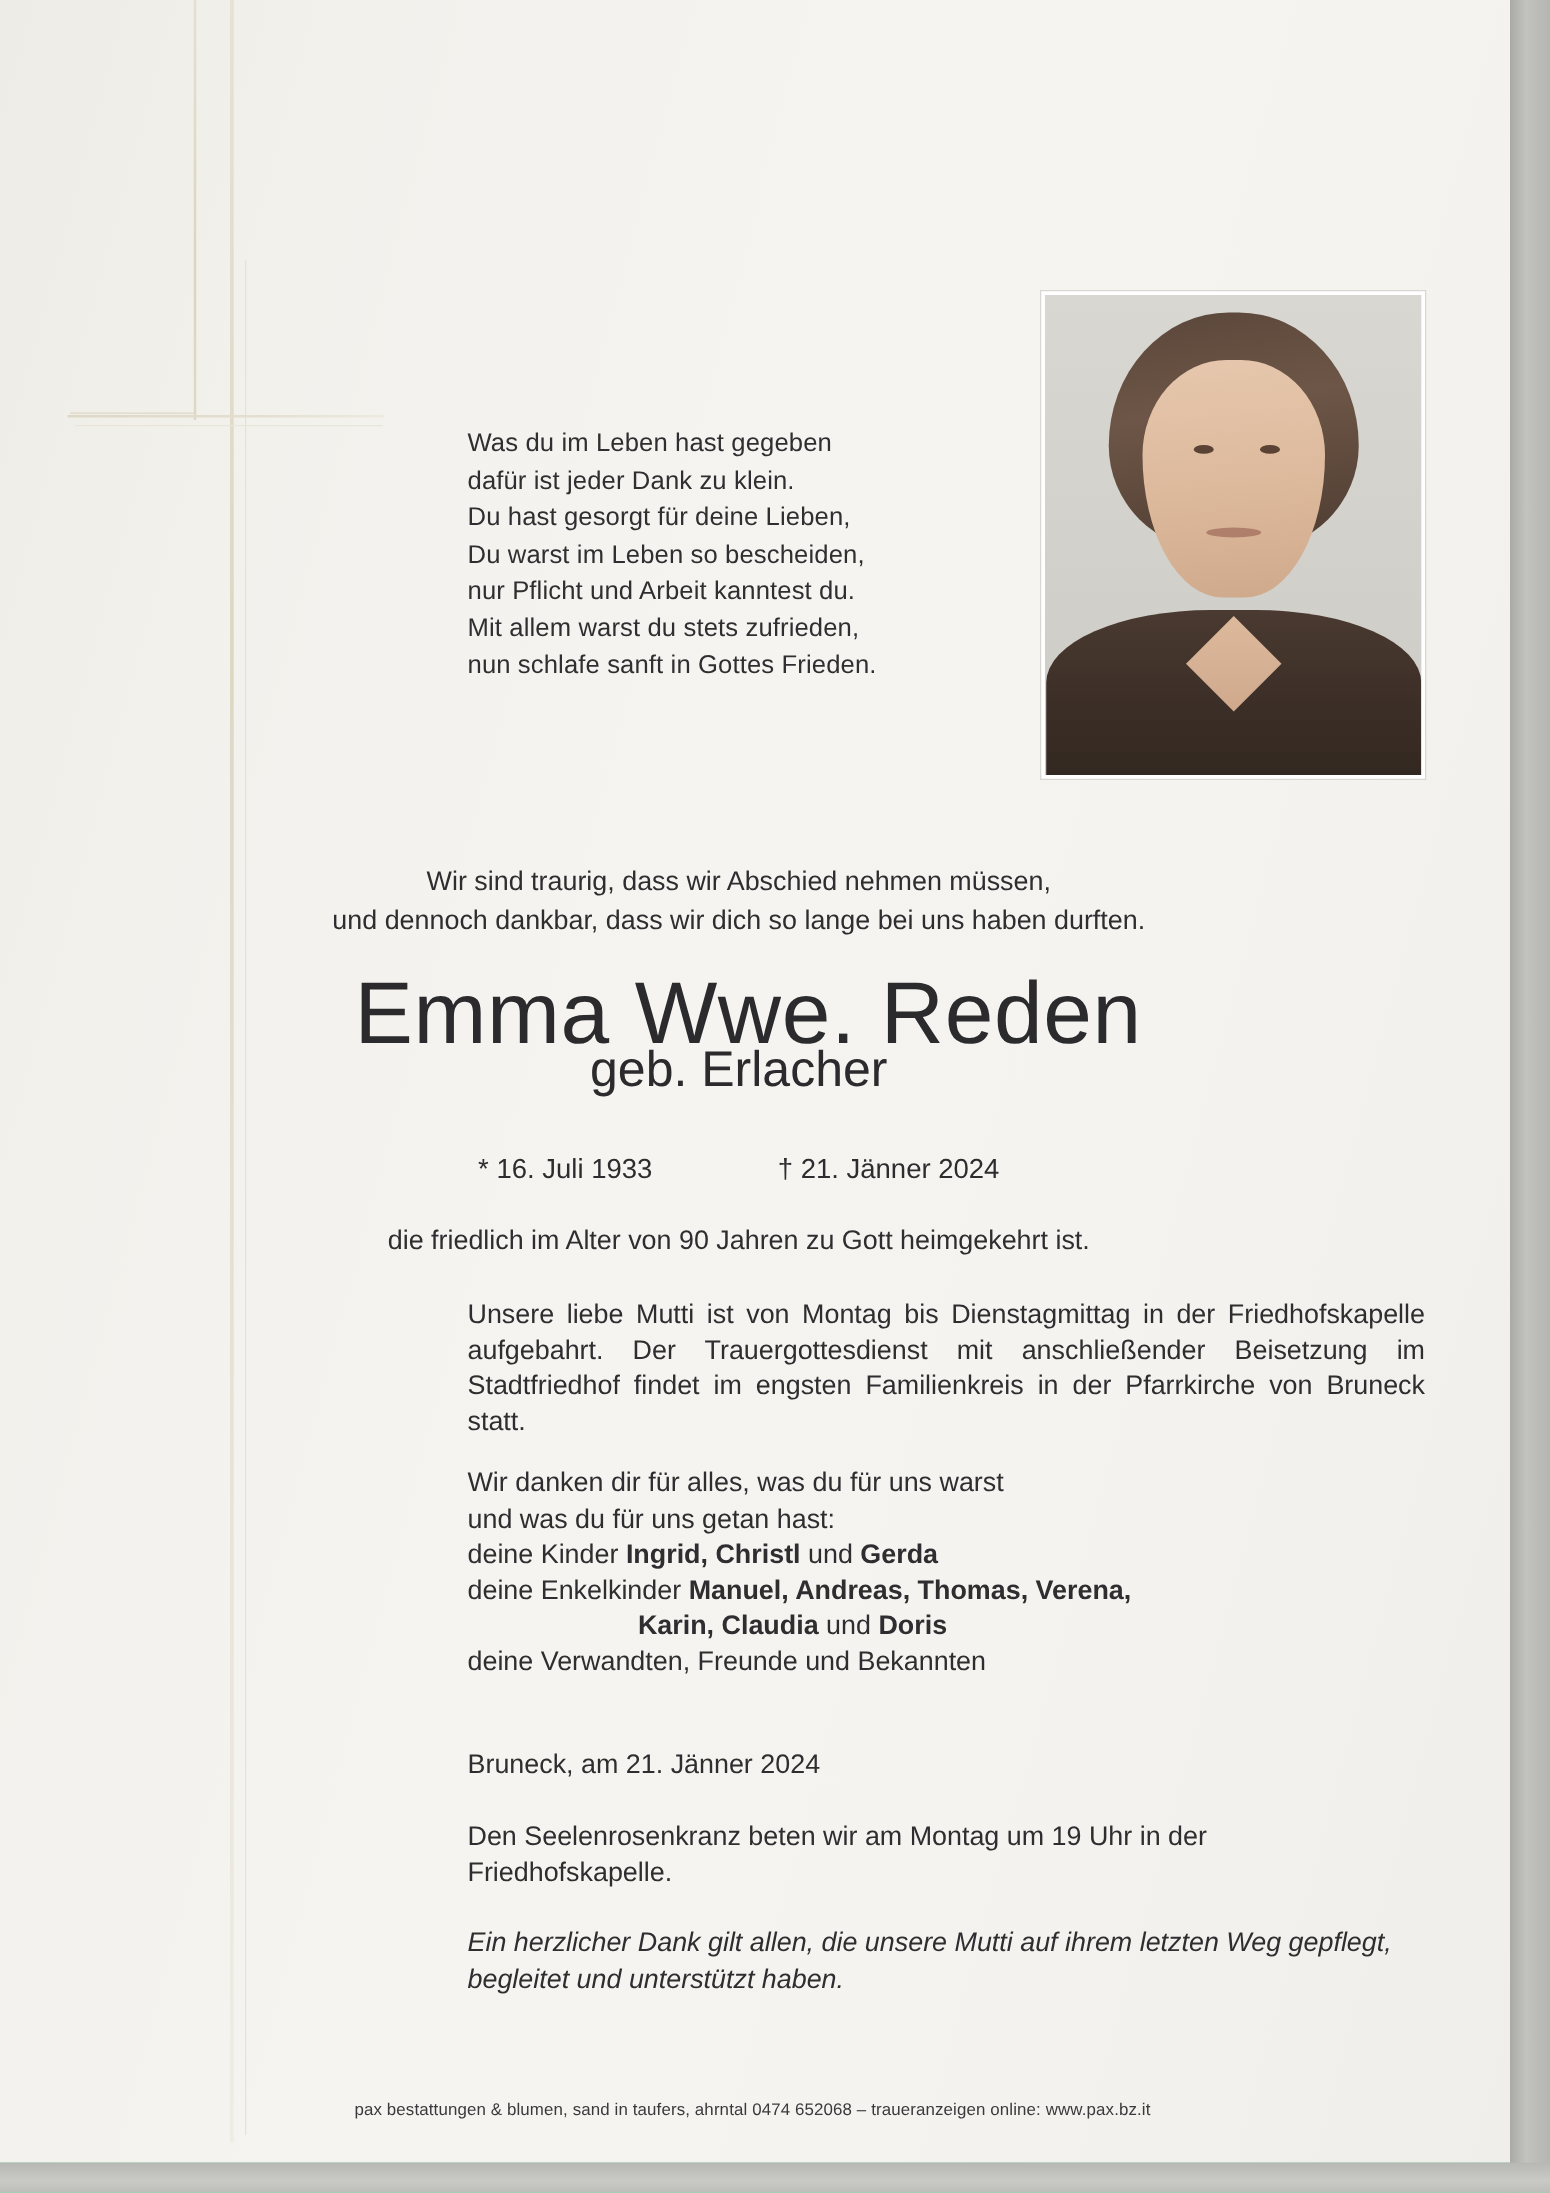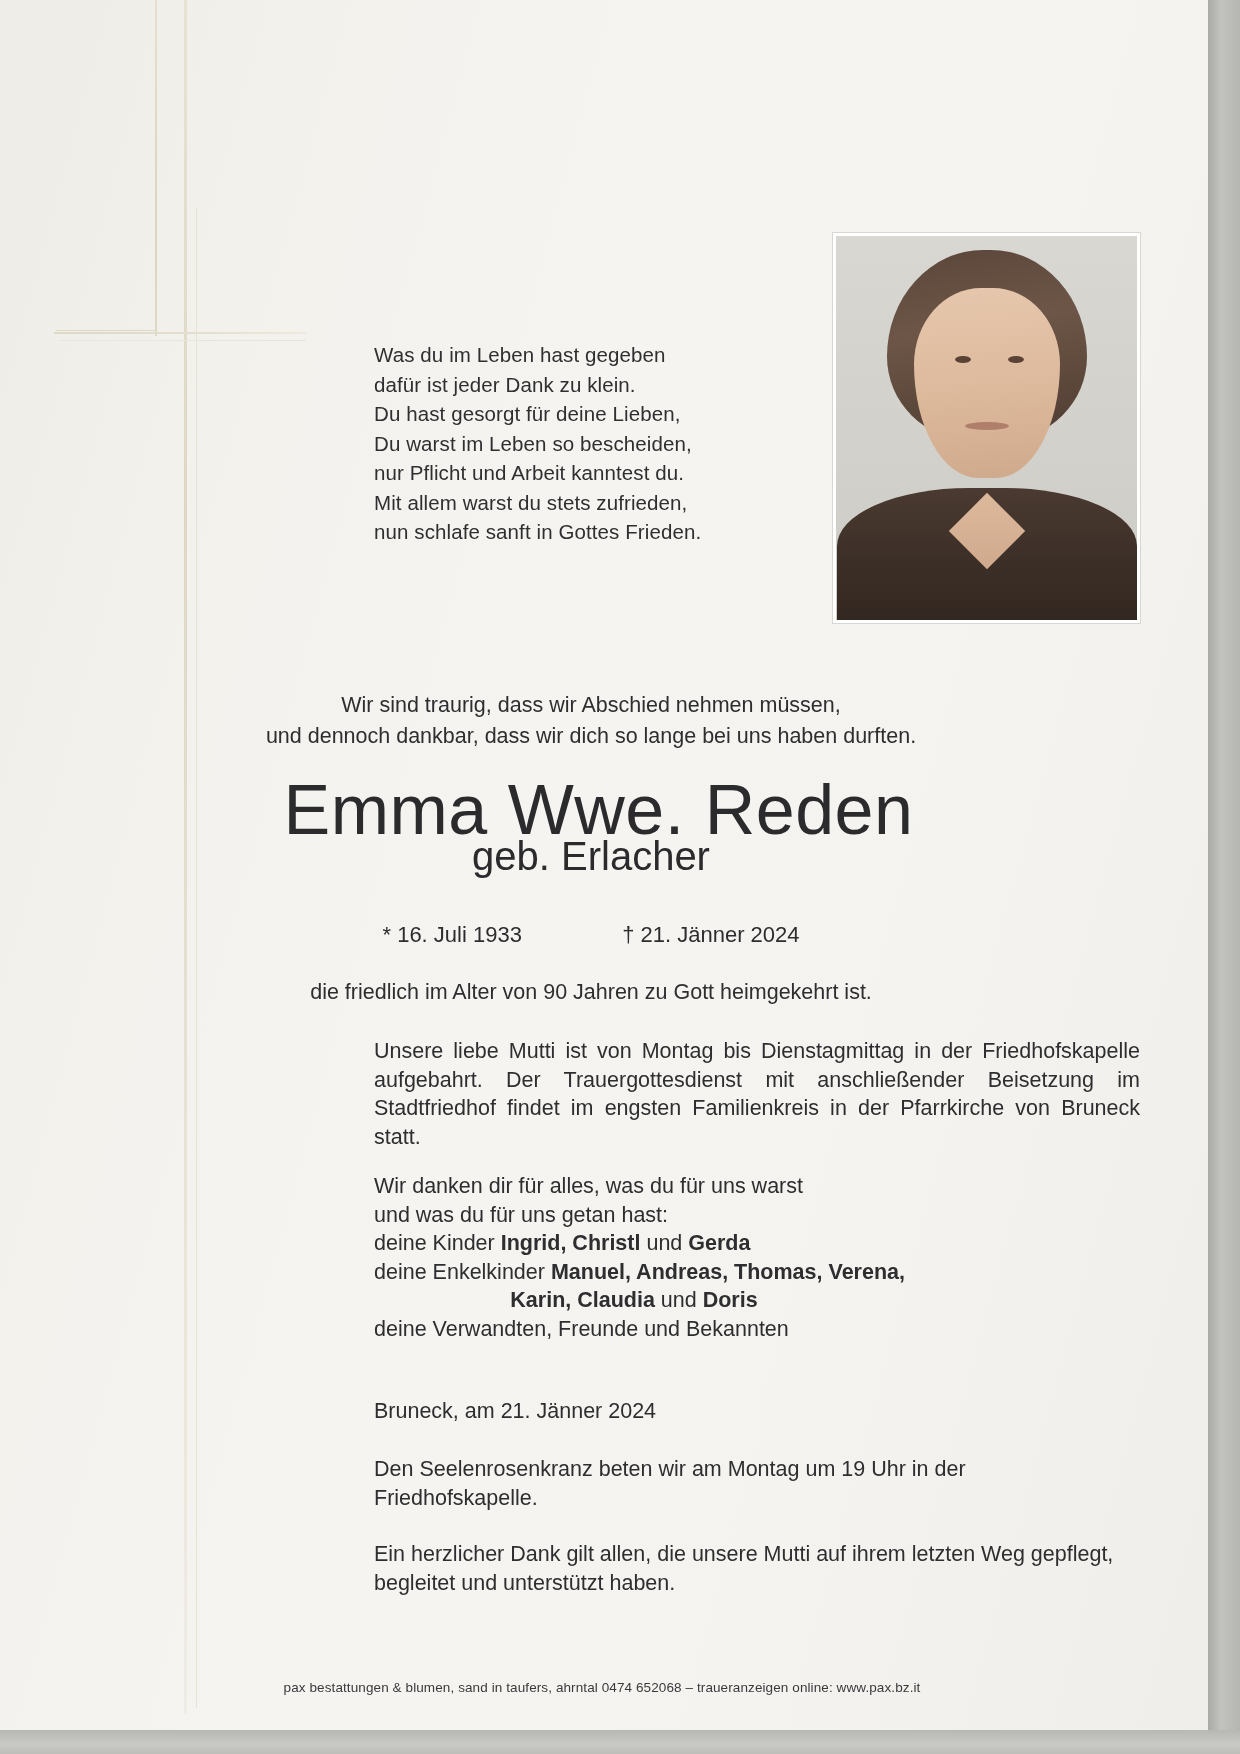--- a/index.html
+++ b/index.html
@@ -265,20 +265,21 @@
     color: #2e2e30;
   }
   .final-thanks {
     position: absolute;
     left: 374px;
     top: 1540px;
     width: 780px;
     font-size: 21.5px;
     line-height: 28.5px;
     color: #2e2e30;
+    font-style: italic;
   }
   .footer {
     position: absolute;
     left: 0; right: 0;
     top: 1680px;
     text-align: center;
     font-size: 13.5px;
     color: #3a3a3c;
     padding-right: 36px;
     letter-spacing: 0.1px;

